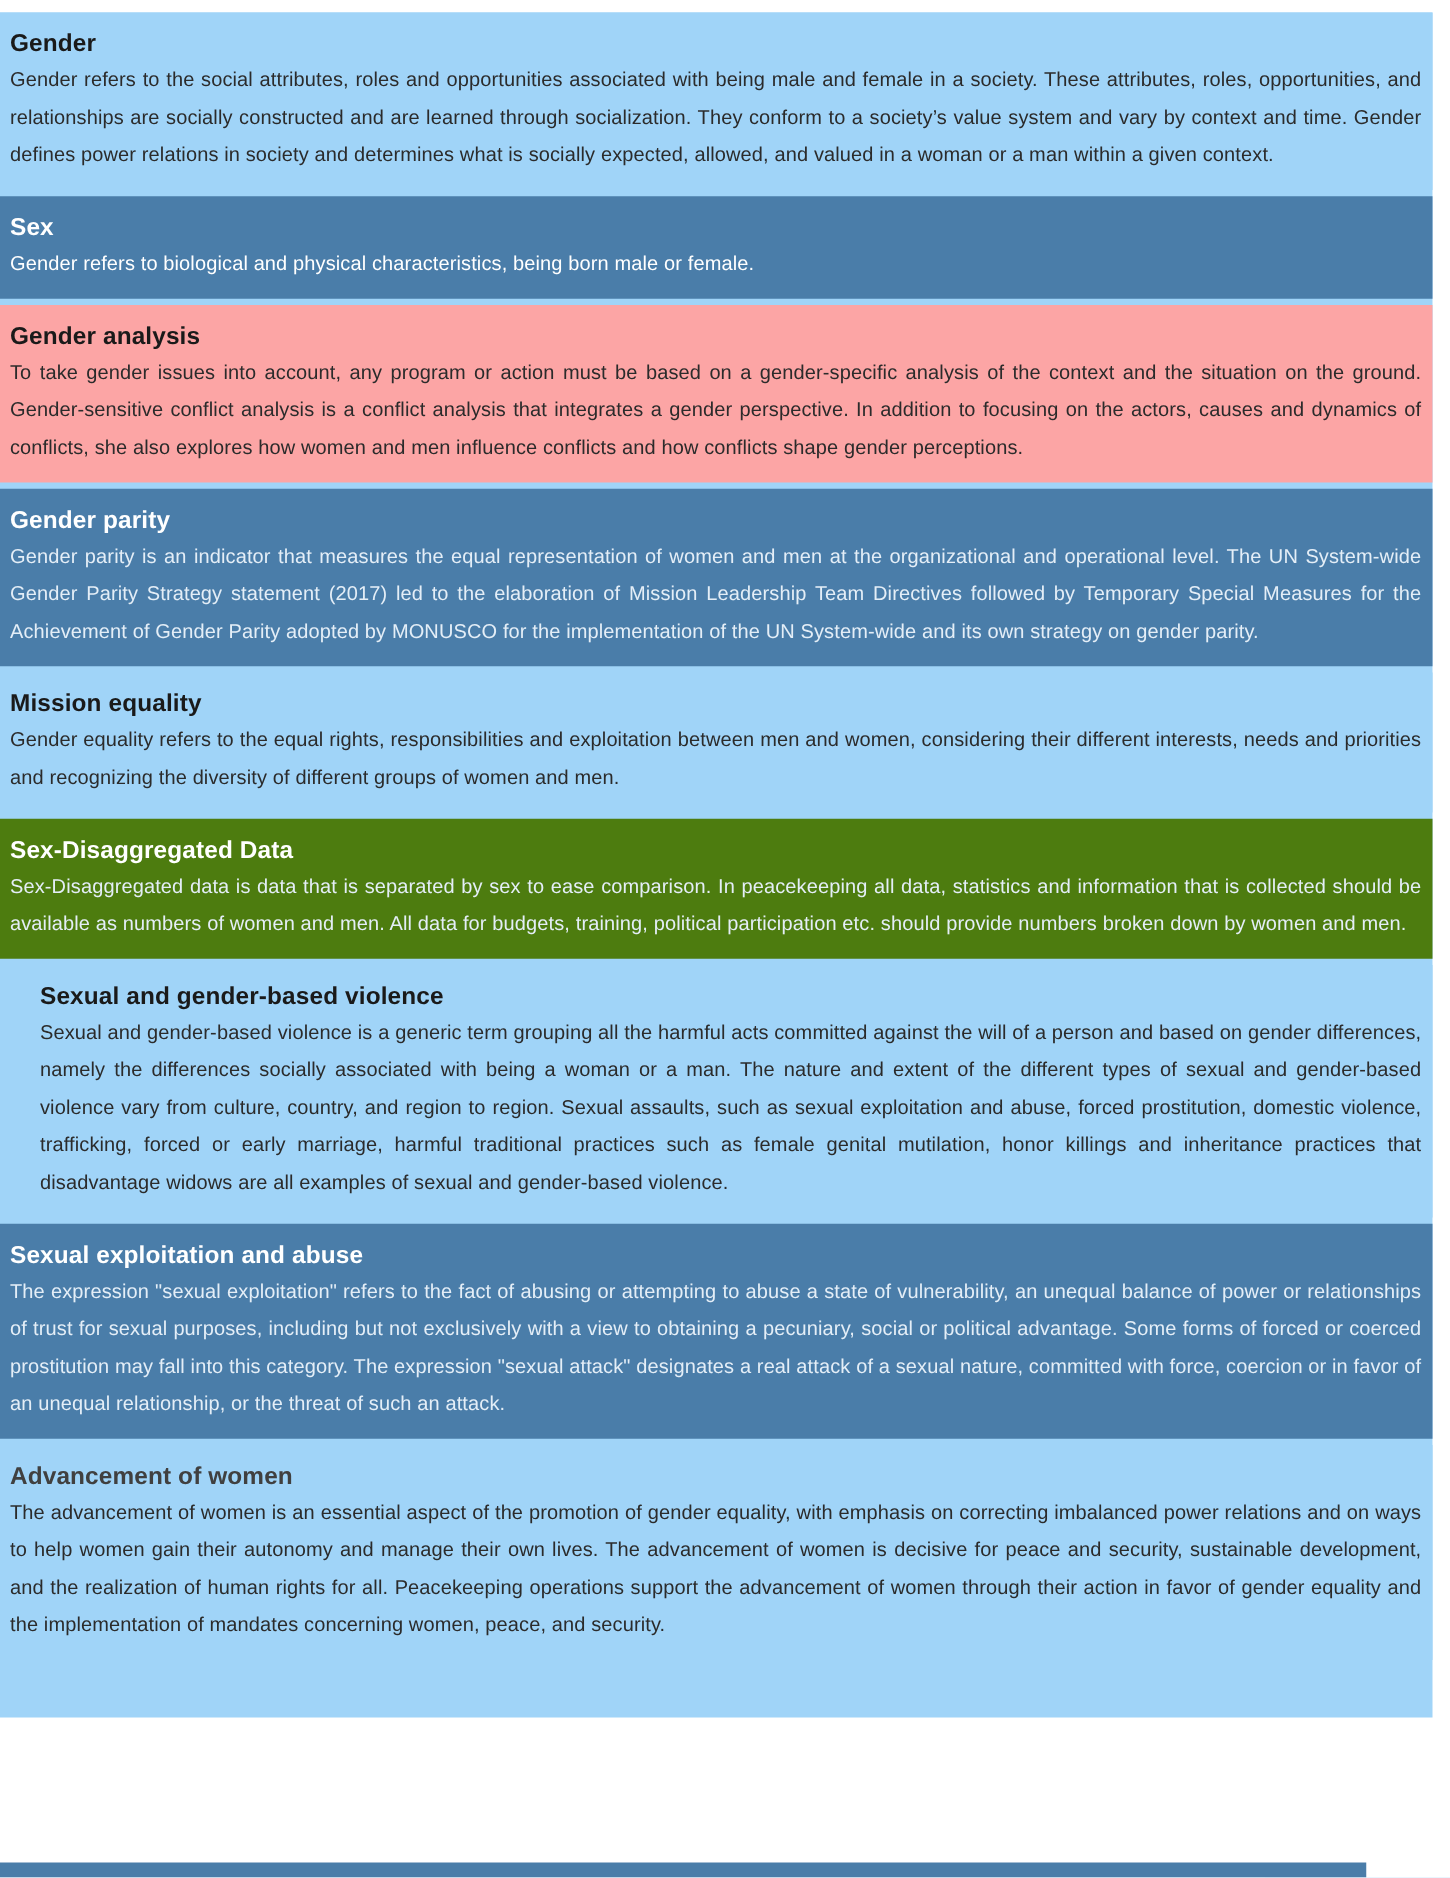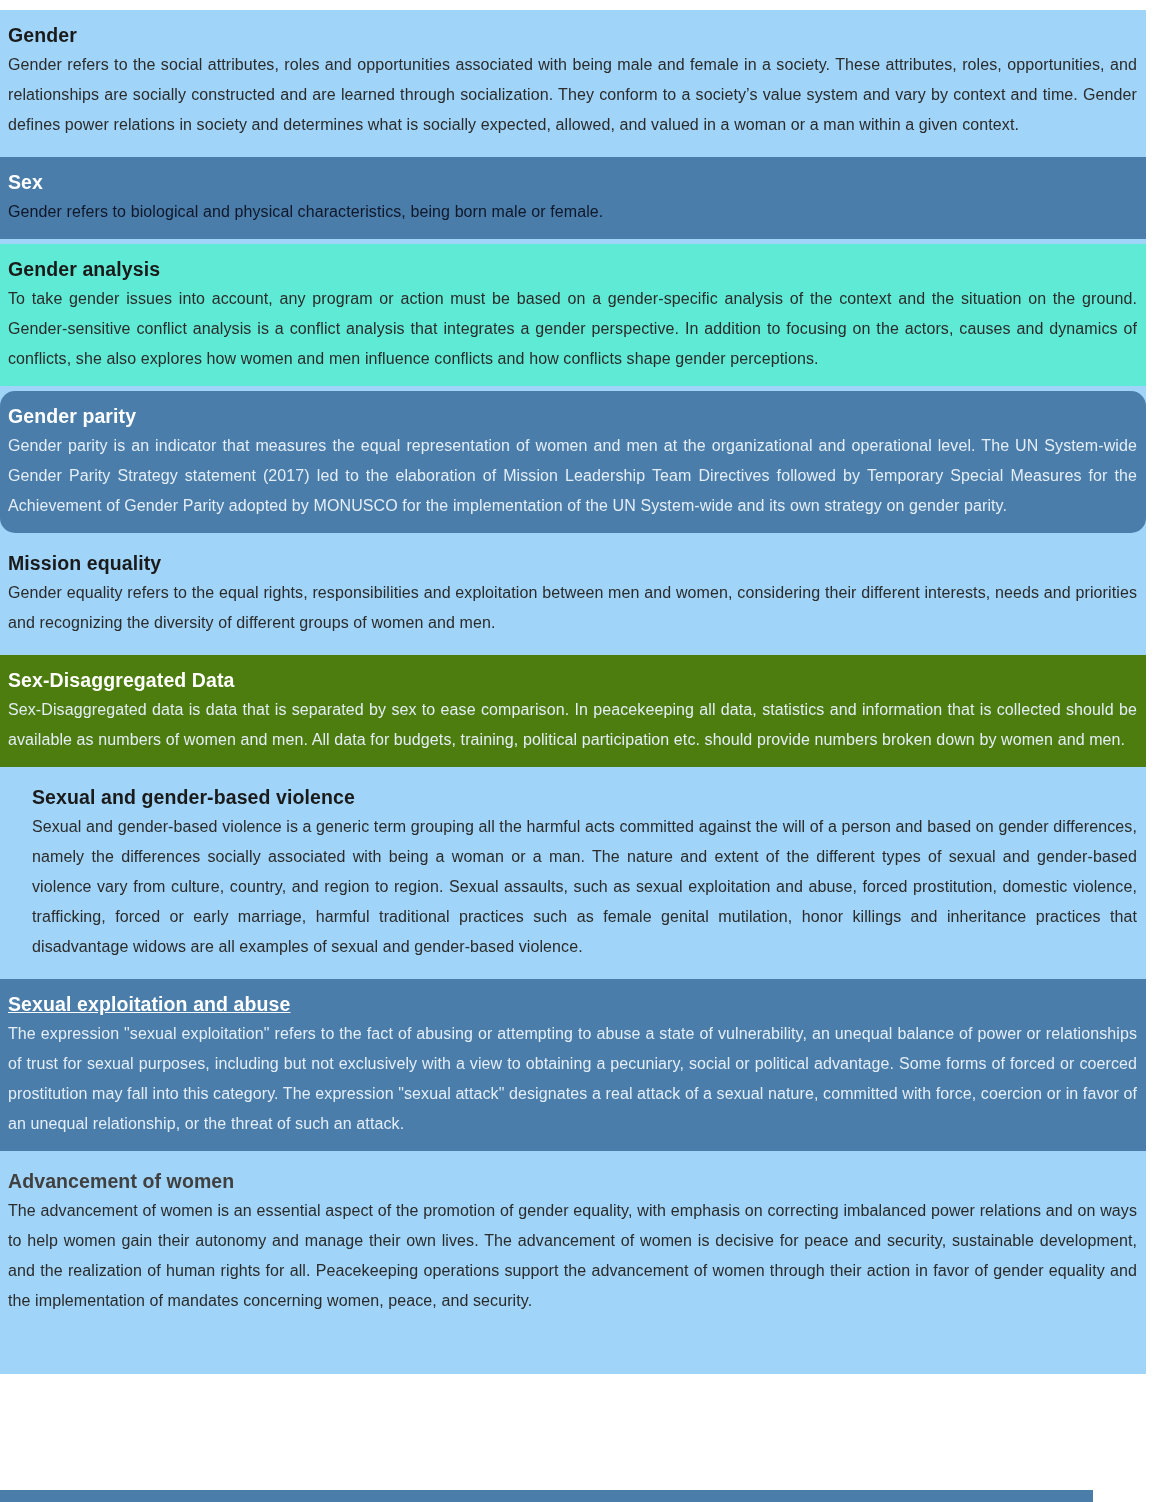--- a/index.html
+++ b/index.html
@@ -59,44 +59,44 @@
 <body>
 
 <div class="page">
   <div class="definitions-column" style="background-color: rgb(160, 212, 248);">
       <section class="def light" style="background-color: rgb(160, 212, 248);">
         <h2 style="color: rgb(26, 26, 26);">Gender</h2>
         <p style="color: rgb(43, 43, 43);">Gender refers to the social attributes, roles and opportunities associated with being male and female in a society. These attributes, roles, opportunities, and relationships are socially constructed and are learned through socialization. They conform to a society’s value system and vary by context and time. Gender defines power relations in society and determines what is socially expected, allowed, and valued in a woman or a man within a given context.</p>
       </section>
       <section class="def dark" style="background-color: rgb(74, 125, 169);">
         <h2 style="color: rgb(255, 255, 255);">Sex</h2>
-        <p style="color: #0f172a;">Gender refers to biological and physical characteristics, being born male or female.</p>
+        <p style="color: #ffffff;">Gender refers to biological and physical characteristics, being born male or female.</p>
       </section>
-      <section class="def light" style="background-color: #5eead4;">
+      <section class="def light" style="background-color: #fca5a5;">
         <h2 style="color: rgb(26, 26, 26);">Gender analysis</h2>
         <p style="color: rgb(43, 43, 43);">To take gender issues into account, any program or action must be based on a gender-specific analysis of the context and the situation on the ground. Gender-sensitive conflict analysis is a conflict analysis that integrates a gender perspective. In addition to focusing on the actors, causes and dynamics of conflicts, she also explores how women and men influence conflicts and how conflicts shape gender perceptions.</p>
       </section>
-      <section class="def dark" style="background-color: rgb(74, 125, 169); border-radius: 15px;">
+      <section class="def dark" style="background-color: rgb(74, 125, 169);">
         <h2 style="color: rgb(255, 255, 255);">Gender parity</h2>
         <p style="color: rgb(228, 238, 247);">Gender parity is an indicator that measures the equal representation of women and men at the organizational and operational level. The UN System-wide Gender Parity Strategy statement (2017) led to the elaboration of Mission Leadership Team Directives followed by Temporary Special Measures for the Achievement of Gender Parity adopted by MONUSCO for the implementation of the UN System-wide and its own strategy on gender parity.</p>
       </section>
       <section class="def light" style="background-color: rgb(160, 212, 248);">
         <h2 style="color: rgb(26, 26, 26);">Mission equality</h2>
         <p style="color: rgb(43, 43, 43);">Gender equality refers to the equal rights, responsibilities and exploitation between men and women, considering their different interests, needs and priorities and recognizing the diversity of different groups of women and men.</p>
       </section>
       <section class="def dark" style="background-color: #4d7c0f;">
         <h2 style="color: rgb(255, 255, 255);">Sex-Disaggregated Data</h2>
         <p style="color: rgb(228, 238, 247);">Sex-Disaggregated data is data that is separated by sex to ease comparison. In peacekeeping all data, statistics and information that is collected should be available as numbers of women and men. All data for budgets, training, political participation etc. should provide numbers broken down by women and men.</p>
       </section>
       <section class="def light" style="background-color: rgb(160, 212, 248); padding-left: 32px;">
         <h2 style="color: rgb(26, 26, 26);">Sexual and gender-based violence</h2>
         <p style="color: rgb(43, 43, 43);">Sexual and gender-based violence is a generic term grouping all the harmful acts committed against the will of a person and based on gender differences, namely the differences socially associated with being a woman or a man. The nature and extent of the different types of sexual and gender-based violence vary from culture, country, and region to region. Sexual assaults, such as sexual exploitation and abuse, forced prostitution, domestic violence, trafficking, forced or early marriage, harmful traditional practices such as female genital mutilation, honor killings and inheritance practices that disadvantage widows are all examples of sexual and gender-based violence.</p>
       </section>
       <section class="def dark" style="background-color: rgb(74, 125, 169);">
-        <h2 style="color: rgb(255, 255, 255); text-decoration: underline;">Sexual exploitation and abuse</h2>
+        <h2 style="color: rgb(255, 255, 255);">Sexual exploitation and abuse</h2>
         <p style="color: rgb(228, 238, 247);">The expression "sexual exploitation" refers to the fact of abusing or attempting to abuse a state of vulnerability, an unequal balance of power or relationships of trust for sexual purposes, including but not exclusively with a view to obtaining a pecuniary, social or political advantage. Some forms of forced or coerced prostitution may fall into this category. The expression "sexual attack" designates a real attack of a sexual nature, committed with force, coercion or in favor of an unequal relationship, or the threat of such an attack.</p>
       </section>
       <section class="def light" style="background-color: rgb(160, 212, 248);">
         <h2 style="color: #404040;">Advancement of women</h2>
         <p style="color: rgb(43, 43, 43);">The advancement of women is an essential aspect of the promotion of gender equality, with emphasis on correcting imbalanced power relations and on ways to help women gain their autonomy and manage their own lives. The advancement of women is decisive for peace and security, sustainable development, and the realization of human rights for all. Peacekeeping operations support the advancement of women through their action in favor of gender equality and the implementation of mandates concerning women, peace, and security.</p>
       </section>
     </div>
   <div class="next-page-bar" style="background-color: rgb(74, 125, 169); display: block;"></div>
 </div>
 

